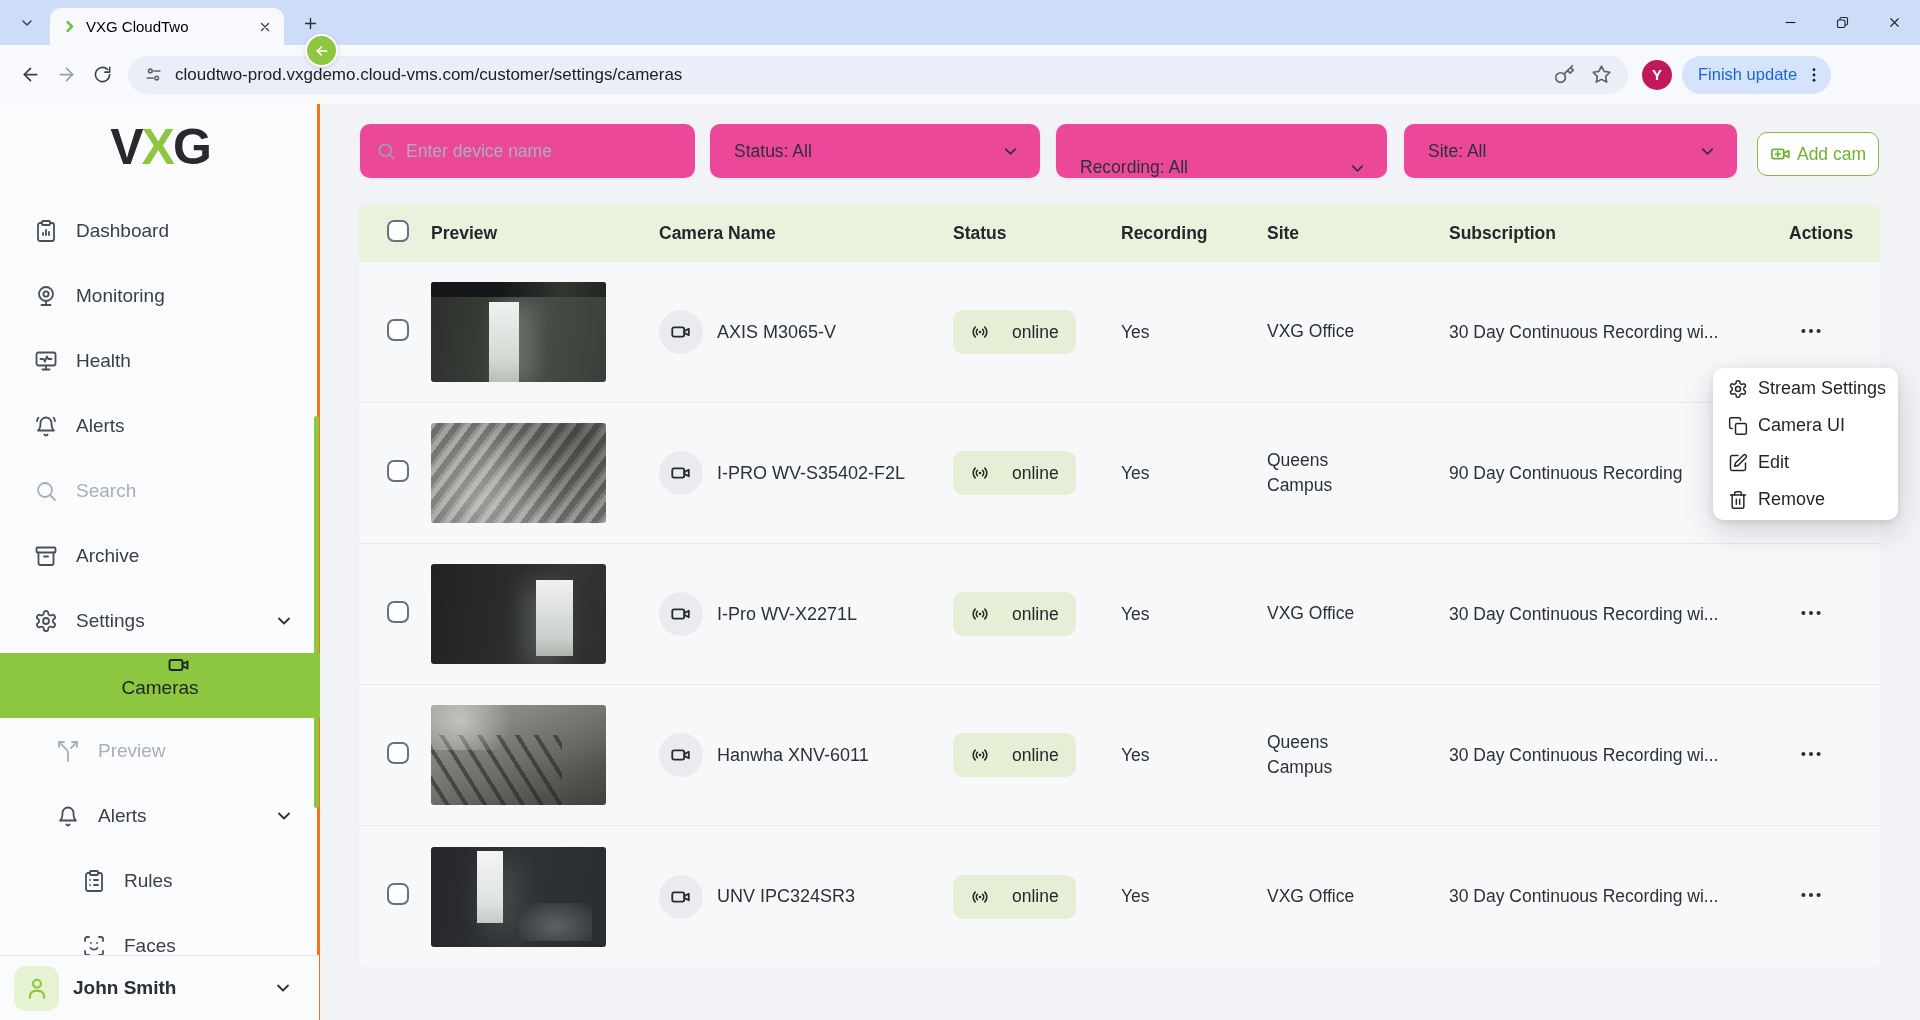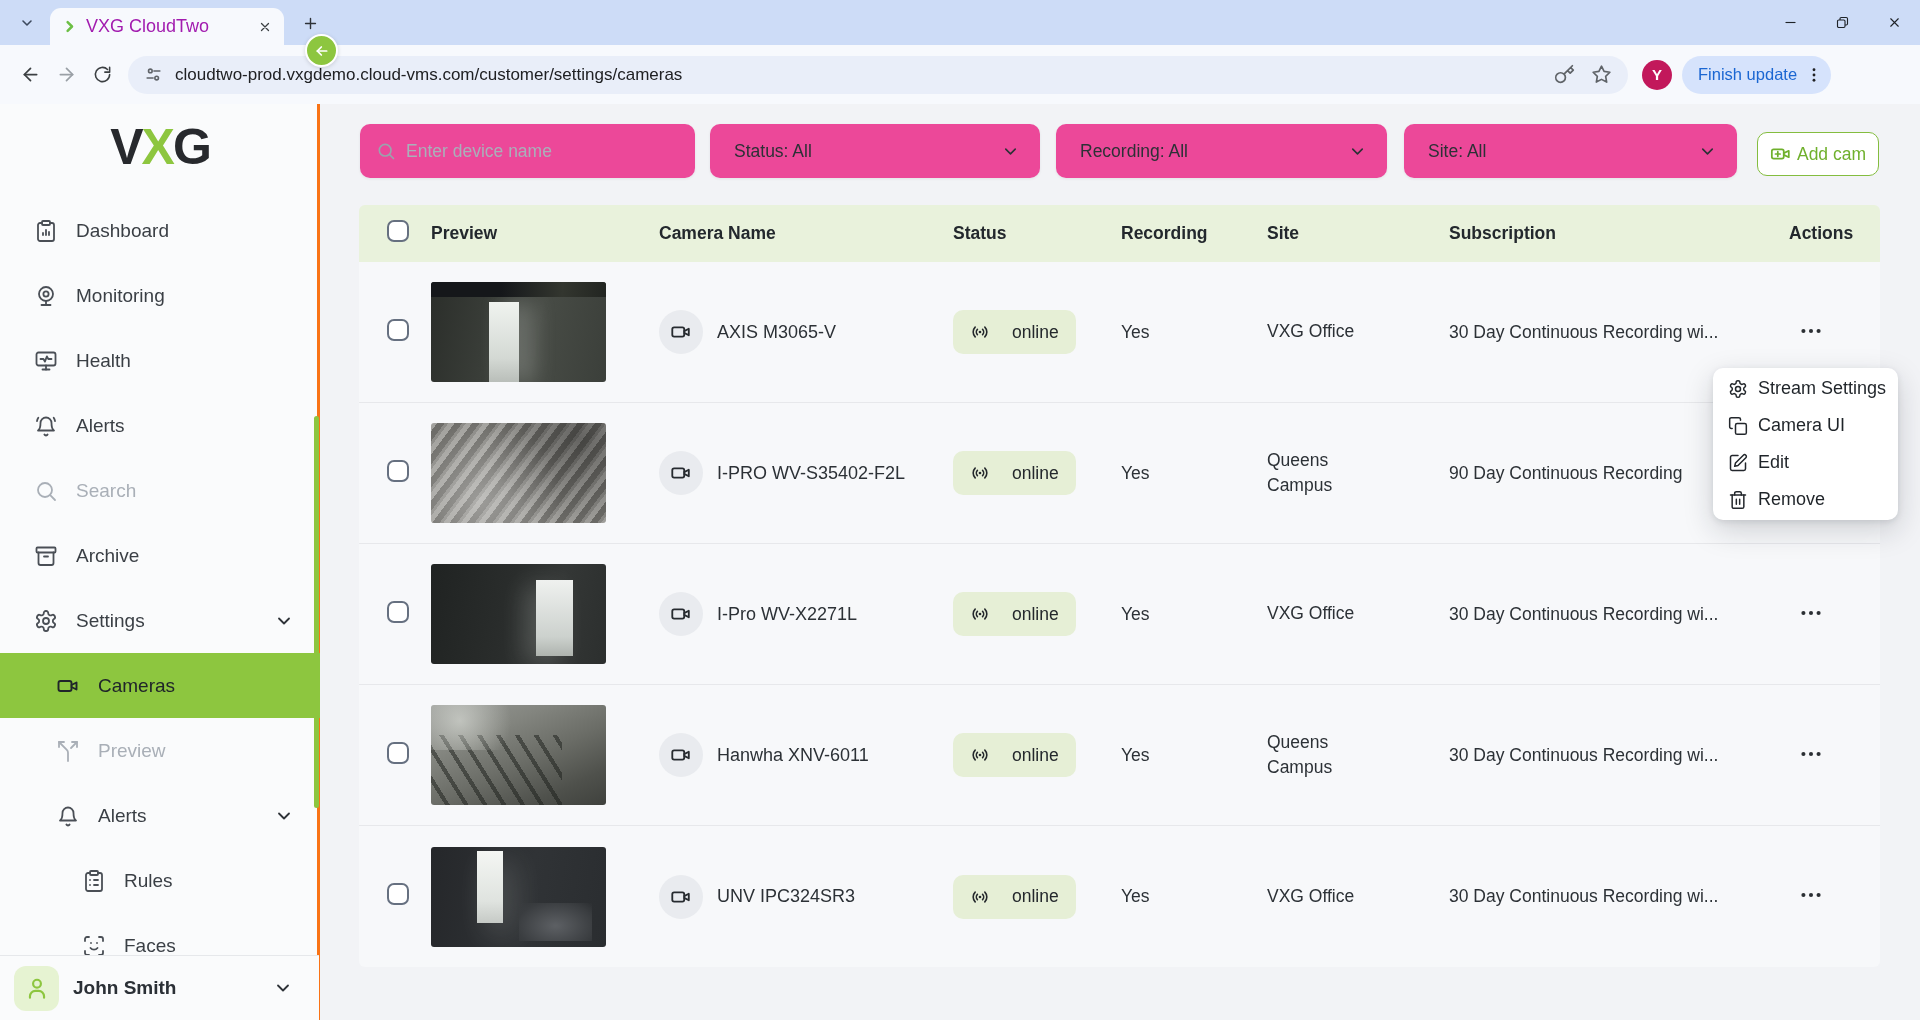--- a/index.html
+++ b/index.html
@@ -6,21 +6,21 @@
   html,body { width:1920px; height:1020px; overflow:hidden; }
   body { font-family:"Liberation Sans","DejaVu Sans",sans-serif; color:#24282d; }
   #app { position:relative; width:1920px; height:1020px; background:#f2f3f6; }
   svg { display:block; }
   .ic { display:inline-flex; align-items:center; justify-content:center; flex:none; }
 
   
   .tabstrip { position:absolute; left:0; top:0; width:1920px; height:45px; background:#cddcf7; display:flex; align-items:flex-end; }
   .tab-search { width:30px; height:30px; margin:0 8px 7px 12px; border-radius:50%; display:grid; place-items:center; color:#3e4a5e; }
   .tab { width:234px; height:37px; background:#f7f9fd; border-radius:11px 11px 0 0; display:flex; align-items:center; padding:0 8px 0 12px; gap:9px; }
-  .tab-title { font-size:18px; color:#a21caf; flex:1; white-space:nowrap; overflow:hidden; }
+  .tab-title { font-size:15px; color:#000000; flex:1; white-space:nowrap; overflow:hidden; }
   .tab-close { width:22px; height:22px; border-radius:50%; display:grid; place-items:center; color:#3c4043; }
   .favicon { color:#6cbf44; }
   .newtab { width:32px; height:32px; margin:0 0 6px 10px; border-radius:50%; display:grid; place-items:center; color:#2e3238; }
   .wincontrols { margin-left:auto; align-self:flex-start; display:flex; }
   .winbtn { width:52px; height:44px; display:grid; place-items:center; color:#1f2328; }
 
   .toolbar { position:absolute; left:0; top:45px; width:1920px; height:59px; background:#f7f9fd; display:flex; align-items:center; padding:0 12px; }
   .navbtn { width:36px; height:36px; display:grid; place-items:center; color:#3c4043; }
   .navbtn.fwd { color:#9aa0a6; }
   .omnibox { width:1500px; height:38px; margin-left:8px; background:#e9eef9; border-radius:19px; display:flex; align-items:center; padding:0 16px; gap:12px; }
@@ -34,39 +34,39 @@
   
   .sidebar { position:absolute; left:0; top:104px; width:320px; height:916px; background:#fafbfc; border-right:3px solid #f97316; }
   .logo { position:absolute; left:0; top:14px; width:320px; text-align:center; font-size:50px; font-weight:800; letter-spacing:-2px; color:#27292d; }
   .logo .lx { color:#8dc63f; }
   .nav { position:absolute; left:0; top:94px; width:320px; }
   .nav-item { height:65px; display:flex; align-items:center; font-size:19px; color:#3a3f45; }
   .nav-item .nico { margin-left:34px; margin-right:18px; color:#4a4f56; }
   .nav-item.lvl1 .nico { margin-left:56px; }
   .nav-item.lvl2 .nico { margin-left:82px; }
   .nav-item.muted { color:#a9afb7; } .nav-item.muted .nico { color:#a9afb7; }
-  .nav-item.active { background:#8dc63f; color:#20252a; font-weight:500; }
+  .nav-item.active { background:#8dc63f; color:#20252a; font-weight:500;flex-direction:column; }
   .nav-item.active .nico { color:#20252a; }
   .nav-chevron { margin-left:auto; margin-right:26px; color:#2e3338; }
   .side-scrollbar { position:absolute; left:314px; top:312px; width:5px; height:392px; background:#8dc63f; border-radius:3px; }
   .collapse-btn { position:absolute; left:305px; top:34px; width:33px; height:33px; border-radius:50%; background:#8dc63f; border:2px solid #fff; display:grid; place-items:center; color:#fff; box-shadow:0 1px 4px rgba(0,0,0,.15); z-index:5; }
   .side-footer { position:absolute; left:0; bottom:0; width:319px; height:65px; background:#fafbfc; border-top:1px solid #e6e8eb; display:flex; align-items:center; padding:0 14px; gap:14px; }
   .user-avatar { width:45px; height:45px; border-radius:12px; background:#e6f3d2; display:grid; place-items:center; color:#8dc63f; }
   .user-name { font-size:19px; color:#2b3036; flex:1;font-weight:bold; }
   .user-chevron { margin-right:12px; color:#2e3338; }
 
   
   .main { position:absolute; left:320px; top:104px; width:1600px; height:916px; background:#f2f3f6; }
   .fbox { position:absolute; top:20px; height:54px; background:#ec4899; border-radius:10px; box-shadow:0 1px 3px rgba(25,32,45,.07); display:flex; align-items:center; font-size:17.5px; color:#2c3136; }
   .fsearch { left:40px; width:335px; padding:0 16px; gap:10px; }
   .fsearch input { border:0; outline:0; background:transparent; font:inherit; font-size:17.5px; color:#2c3136; width:100%; }
   .fsearch input::placeholder { color:#a9b0ba; }
   .fsel { justify-content:space-between; padding:0 20px 0 24px; }
   .f-status { left:390px; width:330px; }
-  .f-recording { left:736px; width:331px; }
+  .f-recording { left:736px; width:331px;align-items:flex-end; }
   .f-site { left:1084px; width:333px; }
   .addcam { position:absolute; top:28px; left:1437px; width:122px; height:44px; background:#fff; border:1.5px solid #84bd3f; border-radius:10px; display:flex; align-items:center; justify-content:center; gap:5px; color:#6fb02c; font-size:17.5px; }
   .sICO { color:#9aa3ad; }
 
   
   .table { position:absolute; left:39px; top:101px; width:1521px; }
   .grid-row { display:grid; grid-template-columns:44px 228px 294px 168px 146px 182px 340px 1fr; align-items:center; padding-left:28px; }
   .thead { height:57px; background:#e9f2dc; border-radius:6px 6px 0 0; font-weight:600; font-size:17.5px; color:#23282d; }
   .trow { height:141px; background:#f7f8fa; border-bottom:1px solid #e7e8eb; font-size:17.5px; color:#2c3136; }
   .trow:last-child { border-bottom:0; border-radius:0 0 6px 6px; }

